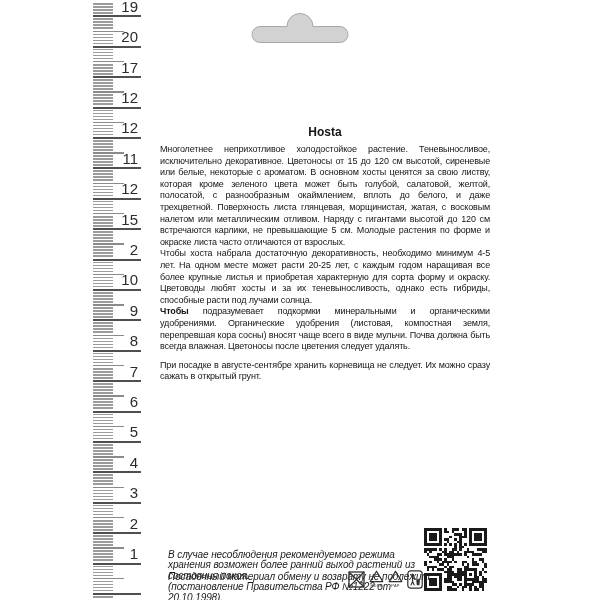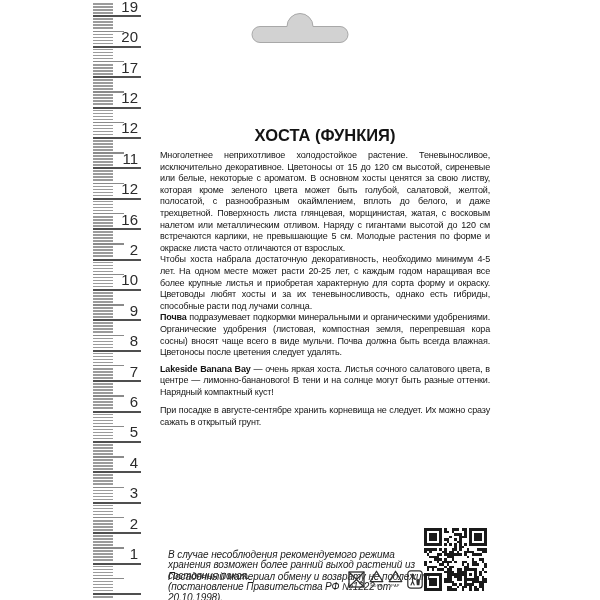--- a/index.html
+++ b/index.html
@@ -246,49 +246,48 @@
       <div class="tick" style="top: 9.22px;"></div>
       <div class="tick" style="top: 6.18px;"></div>
       <div class="tick" style="top: 3.14px;"></div>
       <div class="cm-num" style="top: -1.2px;">19</div>
       <div class="cm-num" style="top: 29.2px;">20</div>
       <div class="cm-num" style="top: 59.6px;">17</div>
       <div class="cm-num" style="top: 90px;">12</div>
       <div class="cm-num" style="top: 120.4px;">12</div>
       <div class="cm-num" style="top: 150.8px;">11</div>
       <div class="cm-num" style="top: 181.2px;">12</div>
-      <div class="cm-num" style="top: 211.6px;">16</div>
+      <div class="cm-num" style="top: 211.6px;">15</div>
       <div class="cm-num" style="top: 242px;">2</div>
       <div class="cm-num" style="top: 272.4px;">10</div>
       <div class="cm-num" style="top: 302.8px;">9</div>
       <div class="cm-num" style="top: 333.2px;">8</div>
       <div class="cm-num" style="top: 363.6px;">7</div>
       <div class="cm-num" style="top: 394px;">6</div>
       <div class="cm-num" style="top: 424.4px;">5</div>
       <div class="cm-num" style="top: 454.8px;">4</div>
       <div class="cm-num" style="top: 485.2px;">3</div>
       <div class="cm-num" style="top: 515.6px;">2</div>
       <div class="cm-num" style="top: 546px;">1</div>
     </div>
 
   <svg class="euro-slot" width="400" height="60" aria-hidden="true">
     <path d="M 260 26.5 H 287 A 13 13 0 0 1 313 26.5 H 340 A 8 8 0 0 1 348 34.5 A 8 8 0 0 1 340 42.5 H 260 A 8 8 0 0 1 252 34.5 A 8 8 0 0 1 260 26.5 Z" fill="#d2d2d2" stroke="#a8a8a8" stroke-width="1"></path>
   </svg>
 
   <div class="content">
-    <div class="title">ХОСТА (ФУНКИЯ)</div>
+    <div class="latin">Hosta</div>
 
     <div class="bodytext">
       <div id="sections">
           <p>Многолетнее неприхотливое холодостойкое растение. Теневыносливое, исключительно декоративное. Цветоносы от 15 до 120 см высотой, сиреневые или белые, некоторые с ароматом. В основном хосты ценятся за свою листву, которая кроме зеленого цвета может быть голубой, салатовой, желтой, полосатой, с разнообразным окаймлением, вплоть до белого, и даже трехцветной. Поверхность листа глянцевая, морщинистая, жатая, с восковым налетом или металлическим отливом. Наряду с гигантами высотой до 120 см встречаются карлики, не превышающие 5 см. Молодые растения по форме и окраске листа часто отличаются от взрослых.</p>
           <p>Чтобы хоста набрала достаточную декоративность, необходимо минимум 4-5 лет. На одном месте может расти 20-25 лет, с каждым годом наращивая все более крупные листья и приобретая характерную для сорта форму и окраску. Цветоводы любят хосты и за их теневыносливость, однако есть гибриды, способные расти под лучами солнца.</p>
-          <p><b>Почва</b> подразумевает подкормки минеральными и органическими удобрениями. Органические удобрения (листовая, компостная земля, перепревшая кора сосны) вносят чаще всего в виде мульчи. Почва должна быть всегда влажная. Цветоносы после цветения следует удалять.</p>
+          <p><b>Чтобы</b> подразумевает подкормки минеральными и органическими удобрениями. Органические удобрения (листовая, компостная земля, перепревшая кора сосны) вносят чаще всего в виде мульчи. Почва должна быть всегда влажная. Цветоносы после цветения следует удалять.</p>
         </div>
 
-      <p class="variety"><b>Lakeside Banana Bay</b> <span>— очень яркая хоста. Листья сочного салатового цвета, в центре — лимонно-бананового! В тени и на солнце могут быть разные оттенки. Нарядный компактный куст!</span></p>
 
       <div id="storage">
           <p>При посадке в августе-сентябре хранить корневища не следует. Их можно сразу сажать в открытый грунт.</p>
         </div>
     </div>
   </div>
 
   <div class="note note1">В случае несоблюдения рекомендуемого режима хранения возможен более ранний выход растений из состояния покоя.</div>
   <div class="note note2">Посадочный материал обмену и возврату не подлежит (постановление Правительства РФ №1222 от 20.10.1998).</div>
 

